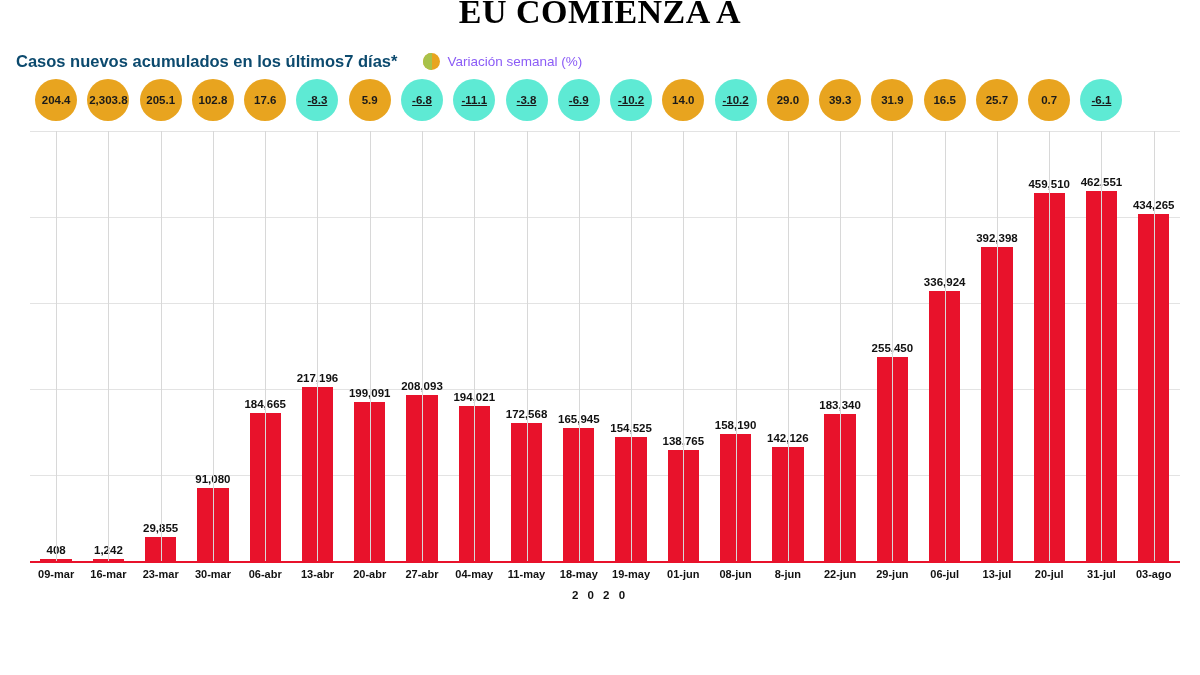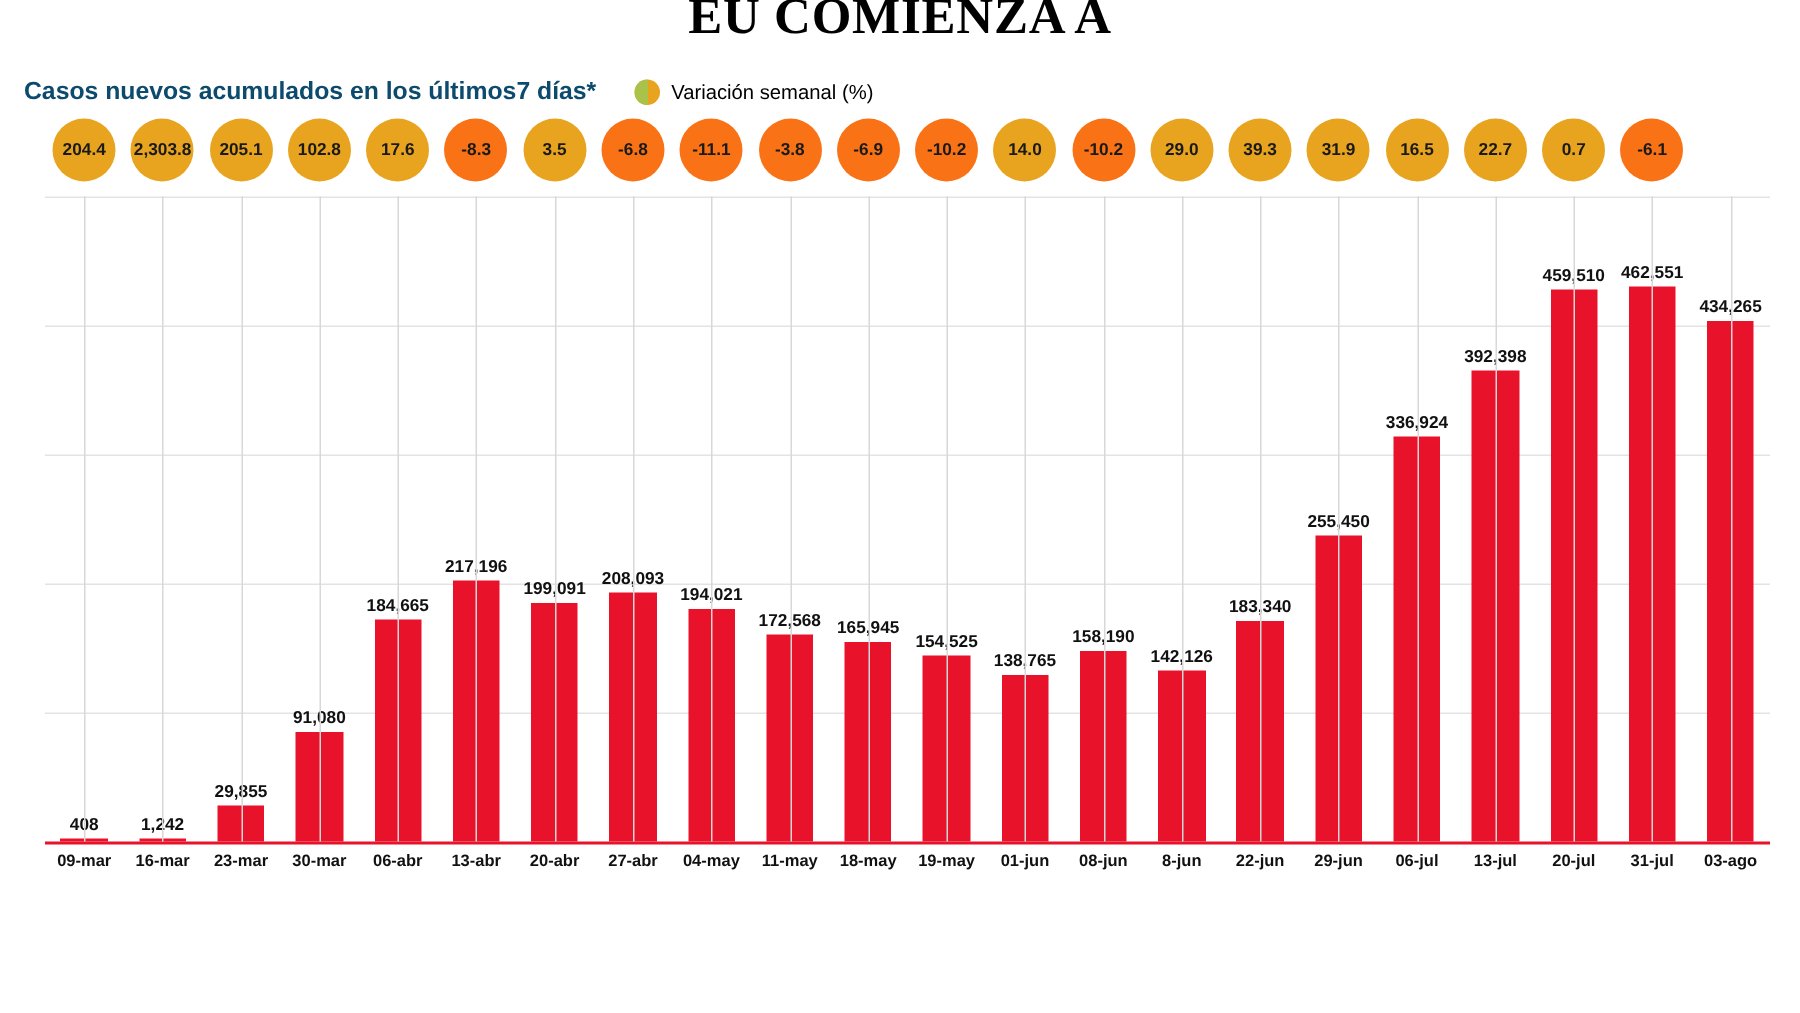--- a/index.html
+++ b/index.html
@@ -62,21 +62,21 @@
   }
   .legend-swatch::after {
     content: "";
     position: absolute;
     left: 0; top: 0; bottom: 0;
     width: 50%;
     background: #a8c24a;
   }
   .legend-label {
     font-size: 13.5px;
-    color: #000000;
+    color: #8b5cf6;
   }
 
   
   .chart-wrap {
     position: relative;
     margin-top: 8px;
     padding: 0 14px 0 14px;
     height: 520px;
     box-sizing: border-box;
   }
@@ -99,21 +99,21 @@
     height: 42px;
     border-radius: 50%;
     display: flex;
     align-items: center;
     justify-content: center;
     font-size: 11.5px;
     font-weight: bold;
     color: #1a1a1a;
   }
   .bubble.up { background: #e8a41f; }
-  .bubble.down { background: #f97316; }
+  .bubble.down { background: #5eead4; text-decoration: underline; }
 
   
   .plot {
     position: relative;
     height: 430px;
     margin-top: 6px;
     margin-left: 16px;
     margin-right: 6px;
   }
   .gridline {
@@ -216,21 +216,21 @@
       <div class="bubble-cell">
         <div class="bubble up">102.8</div>
       </div>
       <div class="bubble-cell">
         <div class="bubble up">17.6</div>
       </div>
       <div class="bubble-cell">
         <div class="bubble down">-8.3</div>
       </div>
       <div class="bubble-cell">
-        <div class="bubble up">3.5</div>
+        <div class="bubble up">5.9</div>
       </div>
       <div class="bubble-cell">
         <div class="bubble down">-6.8</div>
       </div>
       <div class="bubble-cell">
         <div class="bubble down">-11.1</div>
       </div>
       <div class="bubble-cell">
         <div class="bubble down">-3.8</div>
       </div>
@@ -252,21 +252,21 @@
       <div class="bubble-cell">
         <div class="bubble up">39.3</div>
       </div>
       <div class="bubble-cell">
         <div class="bubble up">31.9</div>
       </div>
       <div class="bubble-cell">
         <div class="bubble up">16.5</div>
       </div>
       <div class="bubble-cell">
-        <div class="bubble up">22.7</div>
+        <div class="bubble up">25.7</div>
       </div>
       <div class="bubble-cell">
         <div class="bubble up">0.7</div>
       </div>
       <div class="bubble-cell">
         <div class="bubble down">-6.1</div>
       </div>
       <div class="bubble-cell"></div>
     </div>
 
@@ -408,13 +408,14 @@
       <div class="label-cell">08-jun</div>
       <div class="label-cell">8-jun</div>
       <div class="label-cell">22-jun</div>
       <div class="label-cell">29-jun</div>
       <div class="label-cell">06-jul</div>
       <div class="label-cell">13-jul</div>
       <div class="label-cell">20-jul</div>
       <div class="label-cell">31-jul</div>
       <div class="label-cell">03-ago</div>
     </div>
+  <div class="year">2 0 2 0</div>
 </div>
 
 </body></html>

